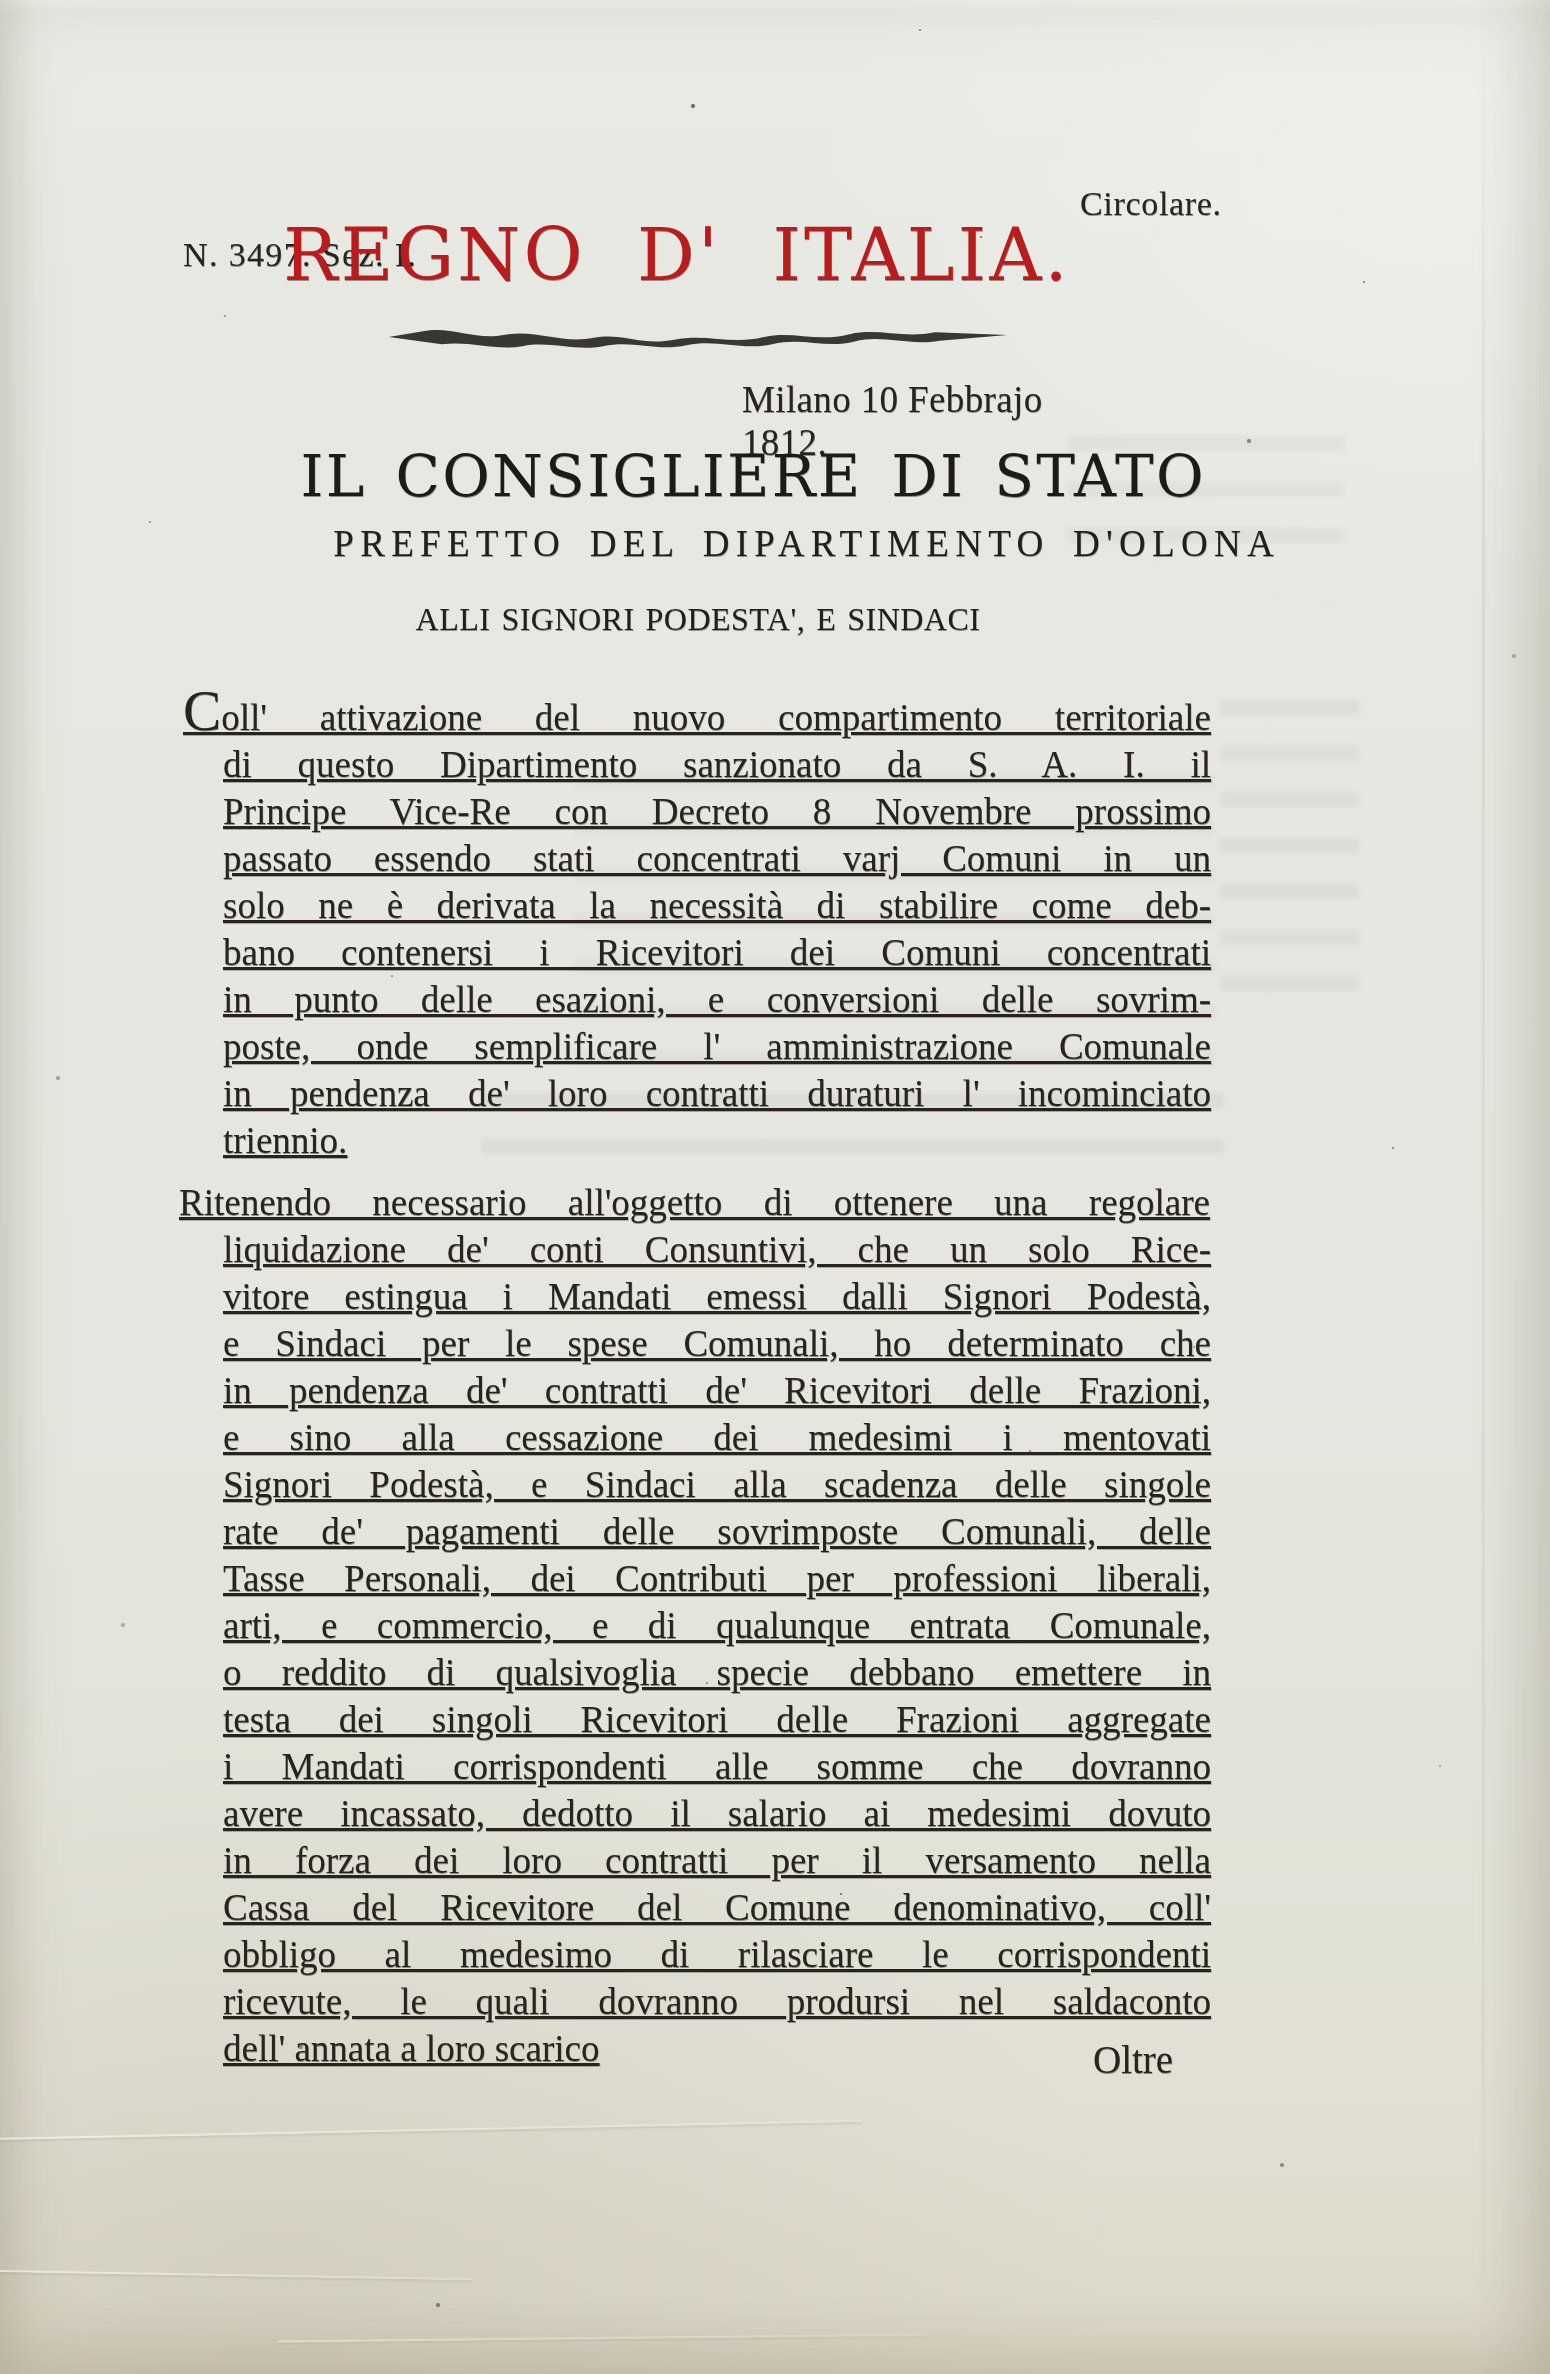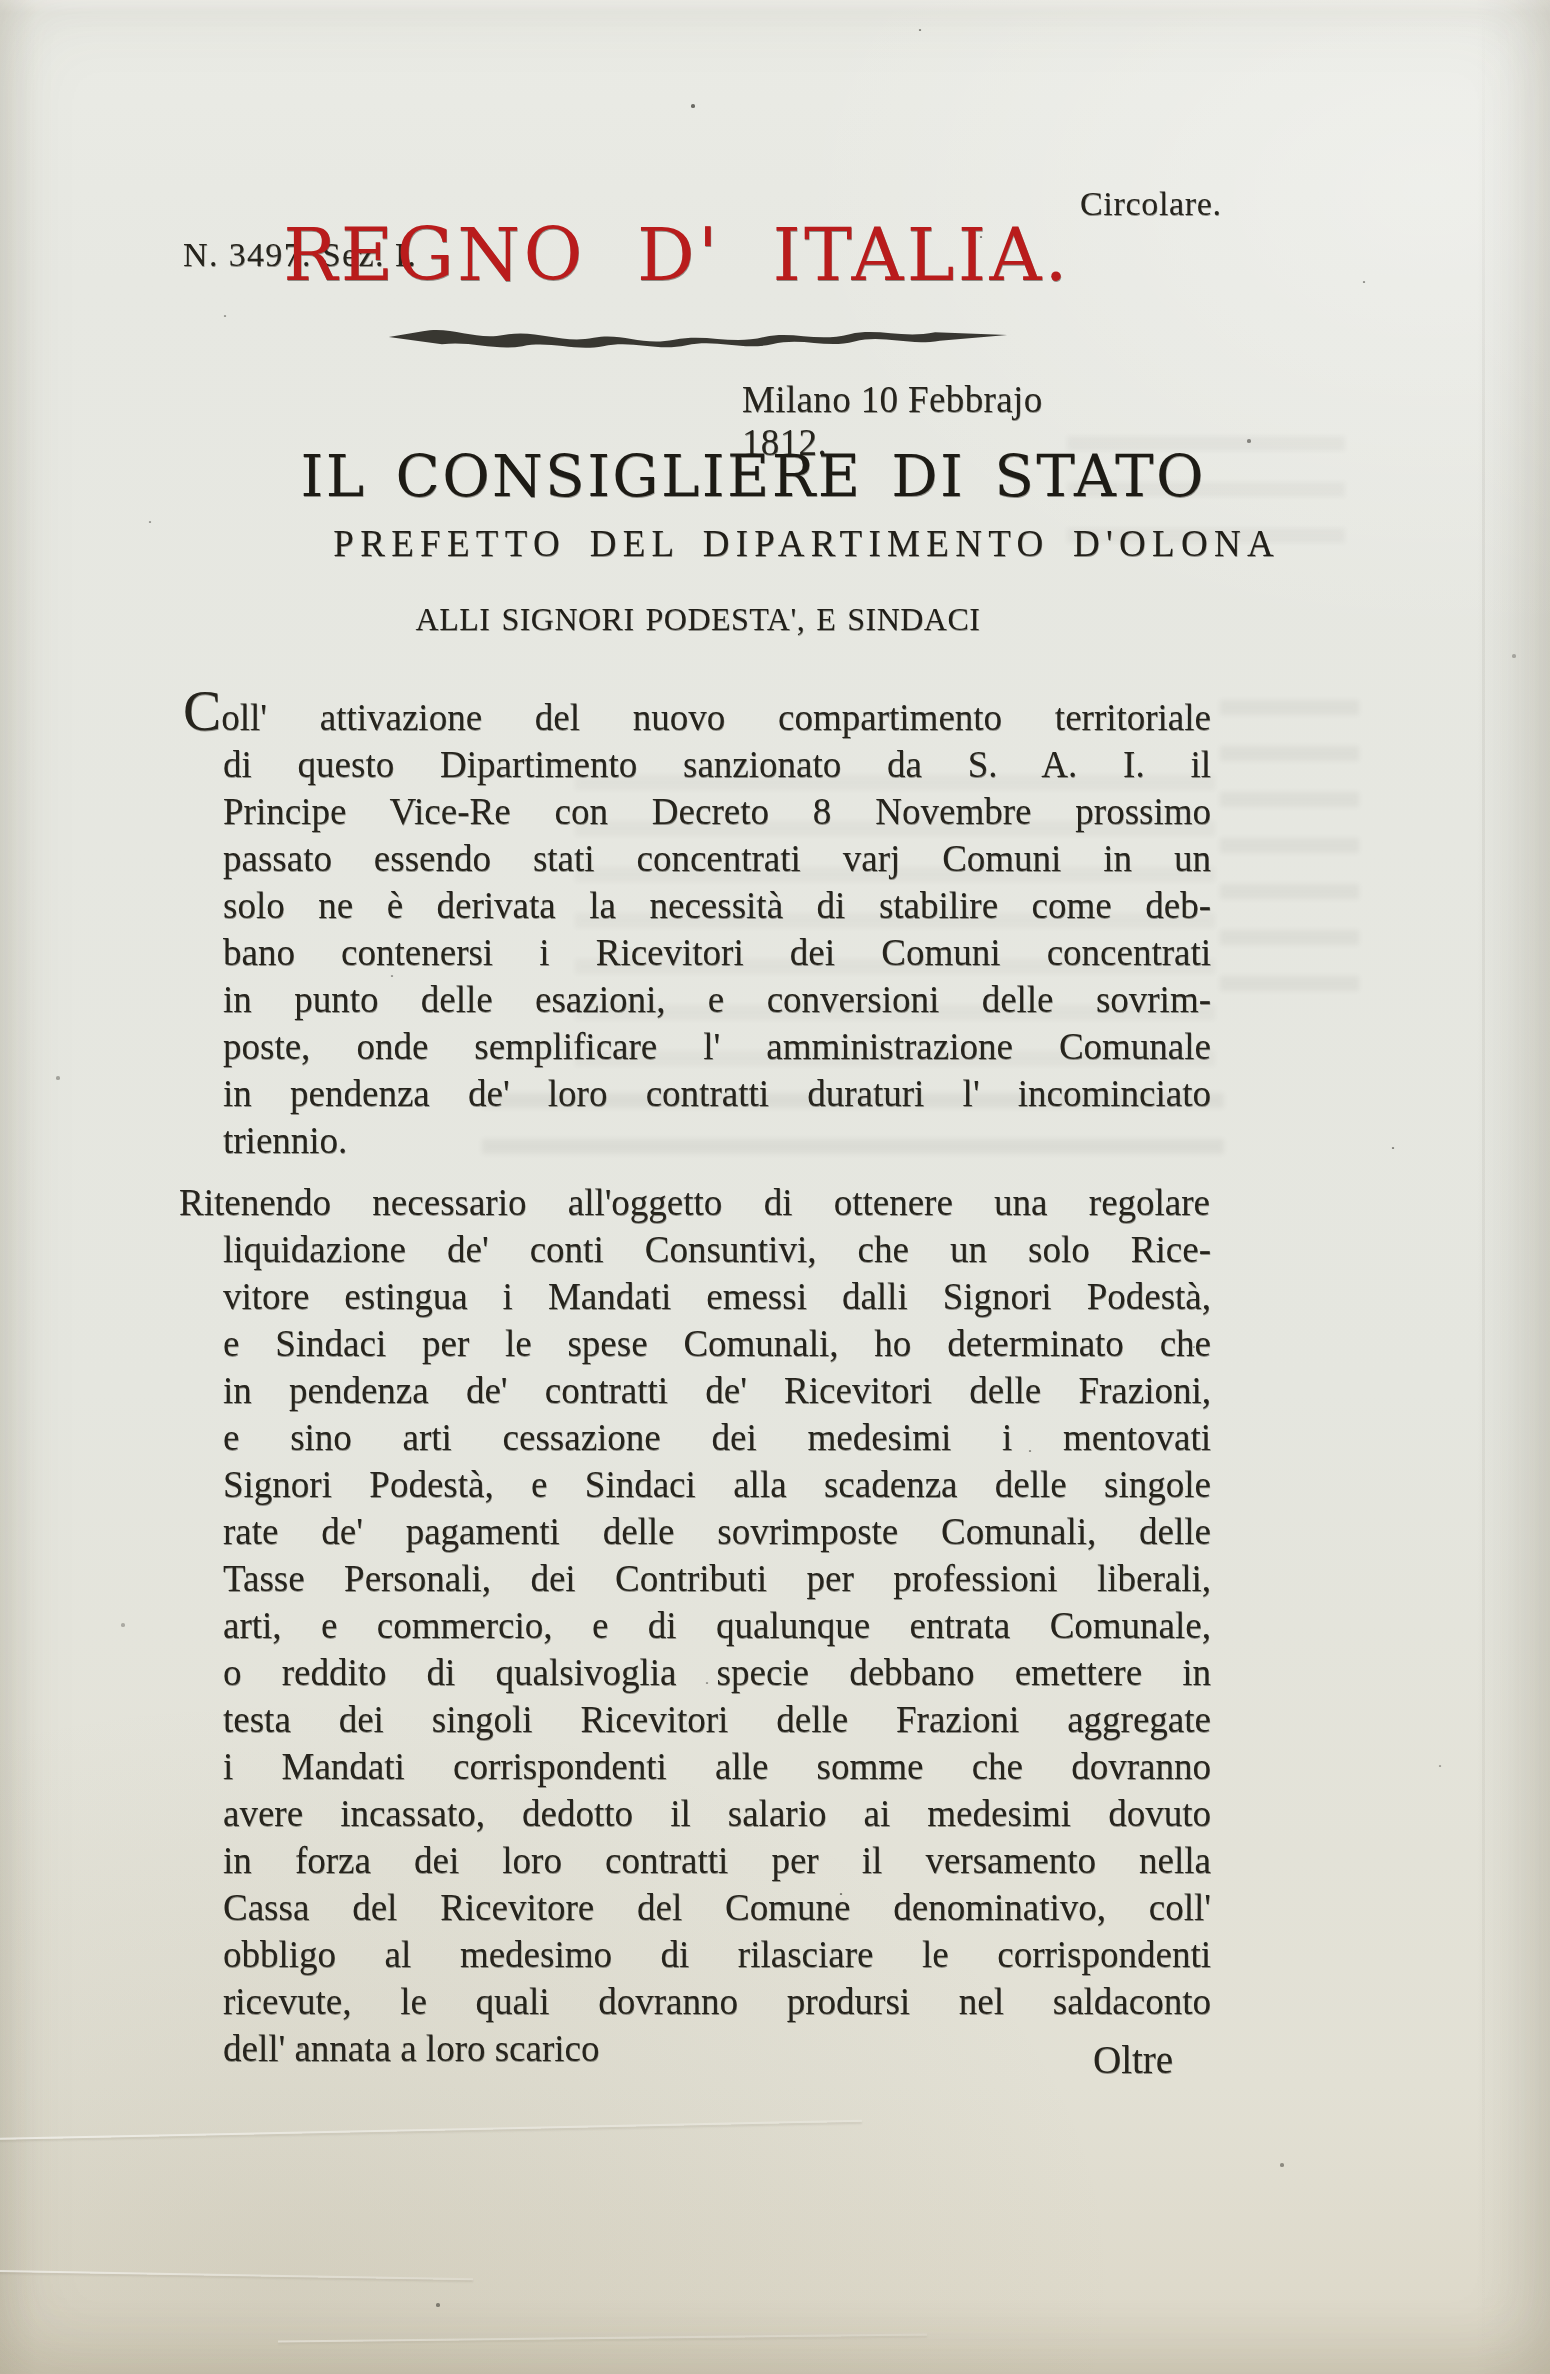--- a/index.html
+++ b/index.html
@@ -39,21 +39,21 @@
   }
   .h-prefetto{
     position:absolute;top:522px;left:130px;width:1150px;text-align:right;
     font-size:37px;letter-spacing:0.17em;word-spacing:0.22em;color:#211f19;
   }
   .h-salutation{
     position:absolute;top:601px;left:186px;width:1024px;text-align:center;
     font-size:32px;letter-spacing:0.015em;word-spacing:0.08em;color:#211f19;
   }
 
-  .body-block{position:absolute;top:694px;left:223px;width:988px;}
+  .body-block{position:absolute;top:694px;left:223px;width:988px;text-decoration:underline;}
   .line{
     height:47px;line-height:47px;font-size:37px;
     text-align:justify;text-align-last:justify;
     white-space:normal;color:#26241d;
   }
   .line.end{text-align-last:left;}
   .first-line-p1{margin-left:-40px;width:1028px;}
   .first-line-p1::first-letter{font-size:1.55em;line-height:0;}
   .first-line-p2{margin-left:-44px;width:1031px;margin-top:15px;}
 
@@ -136,21 +136,21 @@
     <div class="line ink">poste, onde semplificare l' amministrazione Comunale</div>
     <div class="line ink">in pendenza de' loro contratti duraturi l' incominciato</div>
     <div class="line ink end">triennio.</div>
   </div>
   <div>
     <div class="line ink first-line-p2">Ritenendo necessario all'oggetto di ottenere una regolare</div>
     <div class="line ink">liquidazione de' conti Consuntivi, che un solo Rice-</div>
     <div class="line ink">vitore estingua i Mandati emessi dalli Signori Podestà,</div>
     <div class="line ink">e Sindaci per le spese Comunali, ho determinato che</div>
     <div class="line ink">in pendenza de' contratti de' Ricevitori delle Frazioni,</div>
-    <div class="line ink">e sino arti cessazione dei medesimi i mentovati</div>
+    <div class="line ink">e sino alla cessazione dei medesimi i mentovati</div>
     <div class="line ink">Signori Podestà, e Sindaci alla scadenza delle singole</div>
     <div class="line ink">rate de' pagamenti delle sovrimposte Comunali, delle</div>
     <div class="line ink">Tasse Personali, dei Contributi per professioni liberali,</div>
     <div class="line ink">arti, e commercio, e di qualunque entrata Comunale,</div>
     <div class="line ink">o reddito di qualsivoglia specie debbano emettere in</div>
     <div class="line ink">testa dei singoli Ricevitori delle Frazioni aggregate</div>
     <div class="line ink">i Mandati corrispondenti alle somme che dovranno</div>
     <div class="line ink">avere incassato, dedotto il salario ai medesimi dovuto</div>
     <div class="line ink">in forza dei loro contratti per il versamento nella</div>
     <div class="line ink">Cassa del Ricevitore del Comune denominativo, coll'</div>

